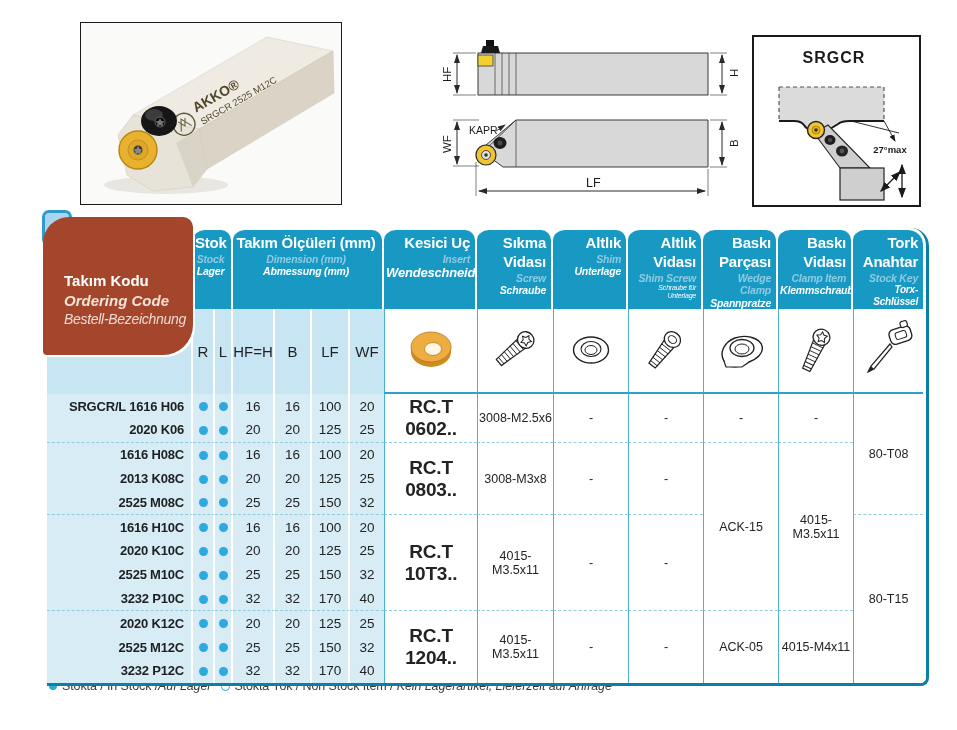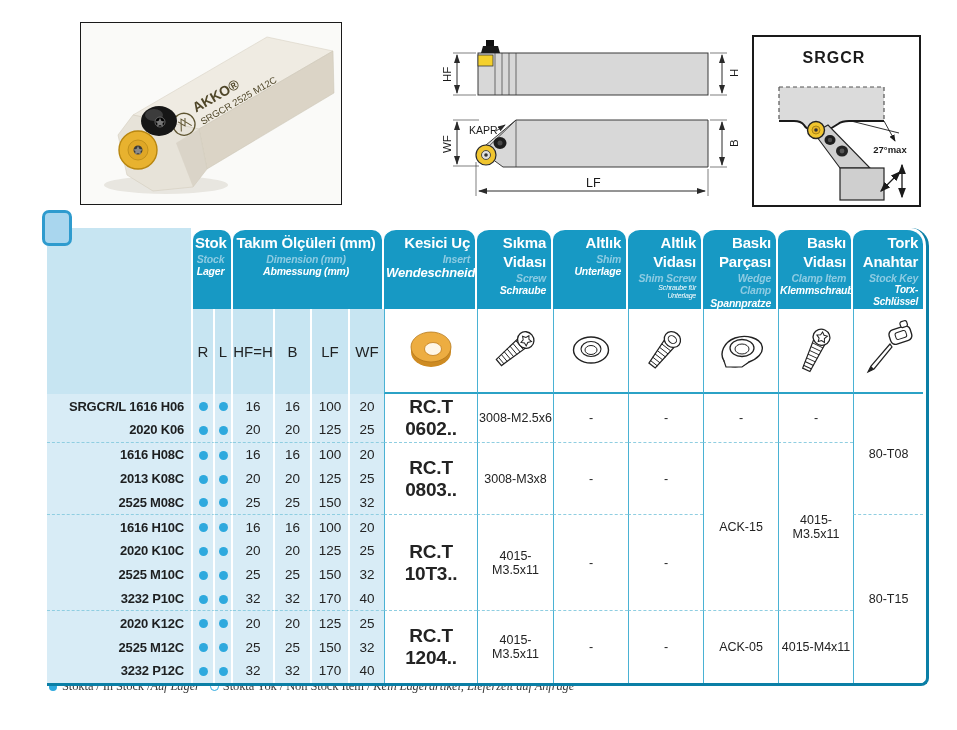--- a/index.html
+++ b/index.html
@@ -56,21 +56,21 @@
             border-radius:26px 10px 30px 4px;z-index:3;box-shadow:2px 2px 0 #ffffff;
             padding:0;}
   #code-box .inner{padding:54px 0 0 21px;}
   #code-box .t1{color:#fff;font-weight:bold;font-size:15px;line-height:1.3;}
   #code-box .t2{color:#F2E3D9;font-weight:bold;font-style:italic;font-size:15px;line-height:1.3;}
   #code-box .t3{color:#EFDCD1;font-style:italic;font-size:14px;line-height:1.3;letter-spacing:-0.3px;}
 
   
   .fn{position:absolute;font-size:12.5px;color:#3a3a3a;letter-spacing:-0.1px;}
   #fn-rl{left:56px;top:665px;}
-  #fn-stock{left:47px;top:679px;font-family:Liberation Serif, serif;}
+  #fn-stock{left:47px;top:679px;}
   #fn-example{right:34px;top:667px;text-align:right;line-height:1.55;}
   .it{font-style:italic;}
   .dot-f{display:inline-block;width:8px;height:8px;border-radius:50%;background:#2EA9DE;margin:0 5px 1px 2px;vertical-align:middle;}
   .dot-o{display:inline-block;width:7px;height:7px;border-radius:50%;border:1.5px solid #2EA9DE;background:#fff;margin:0 4px 1px 10px;vertical-align:middle;}
 </style>
 </head>
 <body>
 
 <div id="page">
 
@@ -167,20 +167,27 @@
       <circle cx="76" cy="103" r="2.2" fill="#4A4A4A"></circle>
       <ellipse cx="88" cy="114" rx="6" ry="5.5" fill="#242424"></ellipse>
       <circle cx="88" cy="114" r="2.4" fill="#555"></circle>
 
       <line x1="148" y1="128" x2="148" y2="160" stroke="#1a1a1a" stroke-width="1.3" marker-start="url(#s-arr)" marker-end="url(#s-arr)"></line>
       <line x1="127" y1="154" x2="146" y2="135" stroke="#1a1a1a" stroke-width="1.3" marker-start="url(#s-arr)" marker-end="url(#s-arr)"></line>
     </svg>
   </div>
 
   <div id="code-tab"></div>
+  <div id="code-box">
+    <div class="inner">
+      <div class="t1">Takım Kodu</div>
+      <div class="t2">Ordering Code</div>
+      <div class="t3">Bestell-Bezeichnung</div>
+    </div>
+  </div>
 
   <div id="catalog">
     <table>
       <colgroup>
         <col style="width:146px">
           <col style="width:22px">
           <col style="width:18px">
         <col style="width:42px">
           <col style="width:37px">
           <col style="width:38px">

